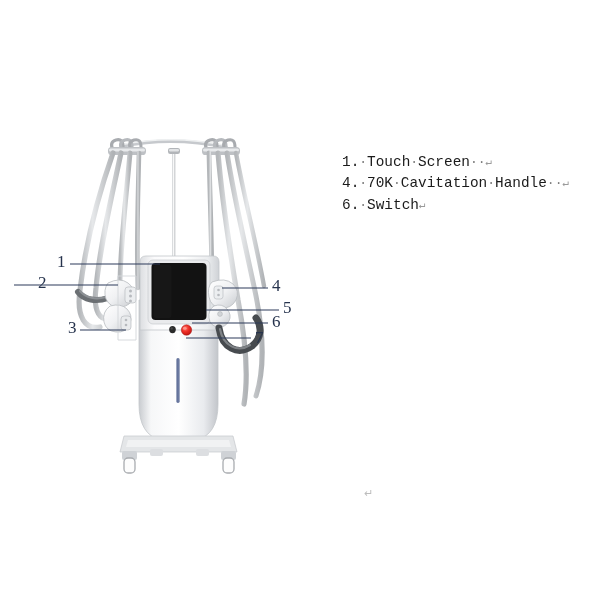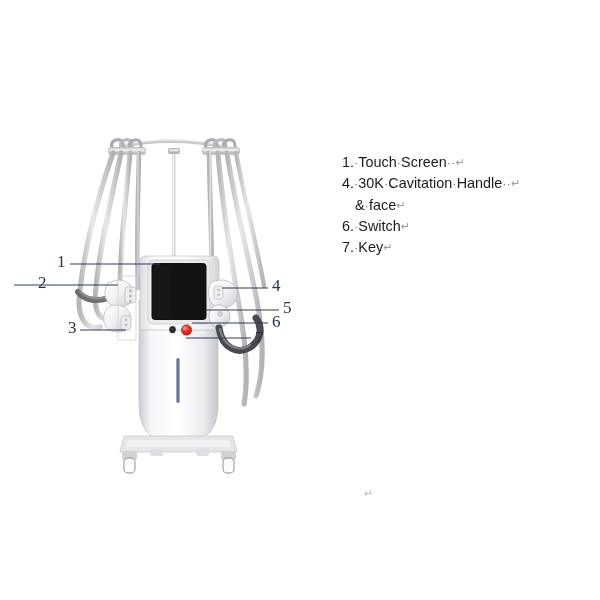--- a/index.html
+++ b/index.html
@@ -35,21 +35,21 @@
     line-height: 1;
     user-select: none;
   }
 
   
   #legend {
     position: absolute;
     left: 342px;
     top: 152px;
     width: 250px;
-    font-family: Liberation Sans, sans-serif;
+    font-family: Liberation Mono, monospace;
     font-size: 14.4px;
     color: #1a1a1a;
     line-height: 20.3px;
   }
   .legend-row {
     white-space: nowrap;
   }
   .legend-row.cont {
     padding-left: 13px;
   }
@@ -254,32 +254,26 @@
   </div>
 
   <div id="legend">
     <div class="legend-row">
       <span>1.</span><span class="sp">·</span><span>Touch</span><span class="sp">·</span><span>Screen</span><span class="sp">·</span><span class="sp">·</span><span class="pmark">↵</span>
     </div>
 
 
 
     <div class="legend-row">
-      <span>4.</span><span class="sp">·</span><span>30K</span><span class="sp">·</span><span>Cavitation</span><span class="sp">·</span><span>Handle</span><span class="sp">·</span><span class="sp">·</span><span class="pmark">↵</span>
+      <span>4.</span><span class="sp">·</span><span>70K</span><span class="sp">·</span><span>Cavitation</span><span class="sp">·</span><span>Handle</span><span class="sp">·</span><span class="sp">·</span><span class="pmark">↵</span>
     </div>
 
 
-    <div class="legend-row cont">
-      <span>&amp;</span><span class="sp">·</span><span>face</span><span class="pmark">↵</span>
-    </div>
 
     <div class="legend-row">
       <span>6.</span><span class="sp">·</span><span>Switch</span><span class="pmark">↵</span>
     </div>
 
-    <div class="legend-row">
-      <span>7.</span><span class="sp">·</span><span>Key</span><span class="pmark">↵</span>
-    </div>
   </div>
 
   <span id="trailing-mark">↵</span>
 
 </div>
 
 </body></html>

